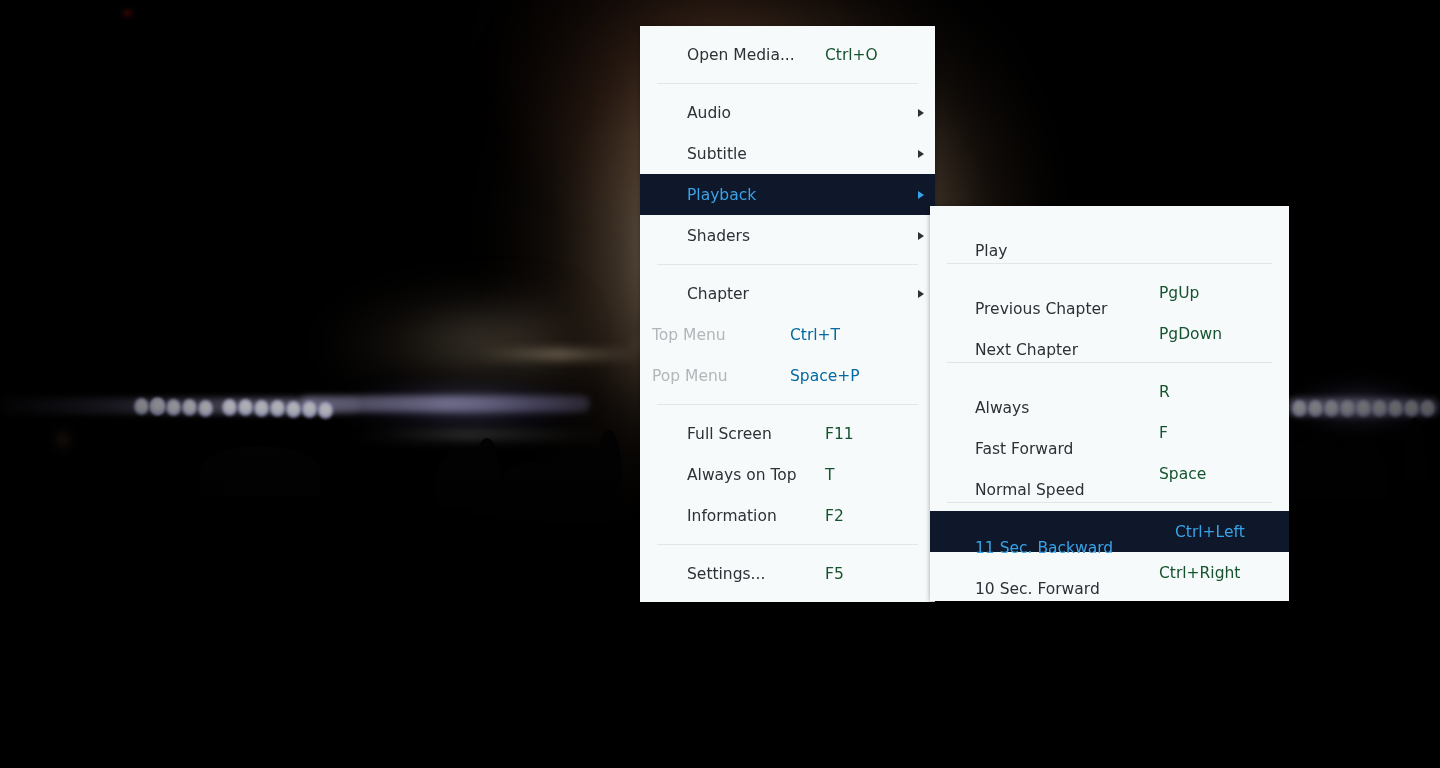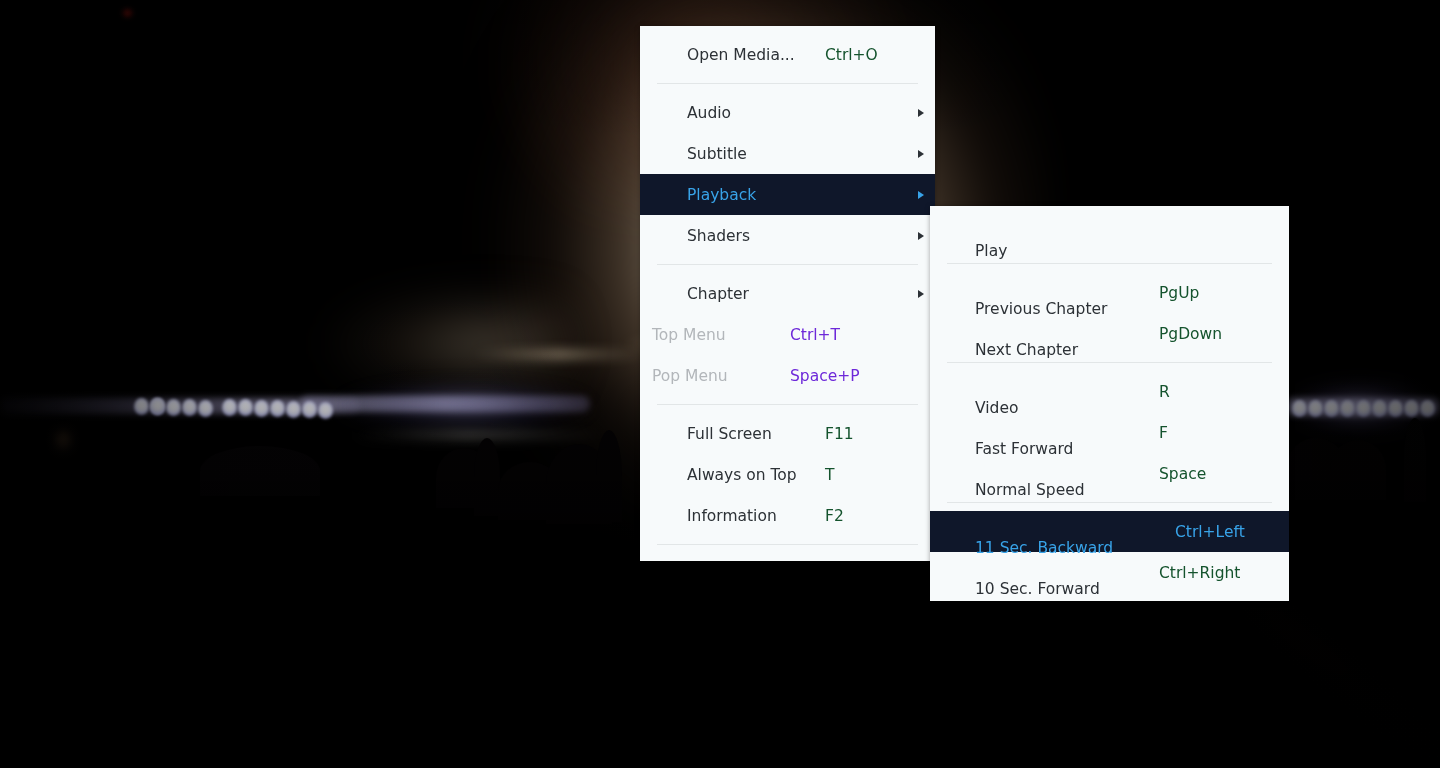--- a/index.html
+++ b/index.html
@@ -147,21 +147,21 @@
   #menu-main .menu-item .label { min-width: 0; }
   #menu-main .menu-item.has-accel .label { min-width: 126px; }
 
   .menu-item.selected {
     background: #0f172a;
     color: #38a3e8;
   }
   .menu-item.selected .accel { color: #38a3e8; margin-left: 28px; }
 
   .menu-item.disabled { color: #b2b6ba; padding-left: 12px; }
-  .menu-item.disabled .accel { color: #6d28d9; }
+  .menu-item.disabled .accel { color: #0369a1; }
 
   .arrow {
     position: absolute;
     right: 11px;
     width: 0; height: 0;
     border-left: 6px solid #2c3136;
     border-top: 4.5px solid transparent;
     border-bottom: 4.5px solid transparent;
   }
   .menu-item.selected .arrow { border-left-color: #38a3e8; }
@@ -286,38 +286,42 @@
       </div>
       <div class="menu-item has-accel">
         <span class="label">Always on Top</span>
         <span class="accel">T</span>
       </div>
       <div class="menu-item has-accel">
         <span class="label">Information</span>
         <span class="accel">F2</span>
       </div>
       <div class="sep"></div>
+      <div class="menu-item has-accel">
+        <span class="label">Settings...</span>
+        <span class="accel">F5</span>
+      </div>
     </div>
 
   <div class="menu" id="menu-sub">
       <div class="menu-item">
         <span class="label">Play</span>
       </div>
       <div class="sep"></div>
       <div class="menu-item has-accel">
         <span class="label">Previous Chapter</span>
         <span class="accel">PgUp</span>
       </div>
       <div class="menu-item has-accel">
         <span class="label">Next Chapter</span>
         <span class="accel">PgDown</span>
       </div>
       <div class="sep"></div>
       <div class="menu-item has-accel">
-        <span class="label">Video</span>
+        <span class="label">Always</span>
         <span class="accel">R</span>
       </div>
       <div class="menu-item has-accel">
         <span class="label">Fast Forward</span>
         <span class="accel">F</span>
       </div>
       <div class="menu-item has-accel">
         <span class="label">Normal Speed</span>
         <span class="accel">Space</span>
       </div>

